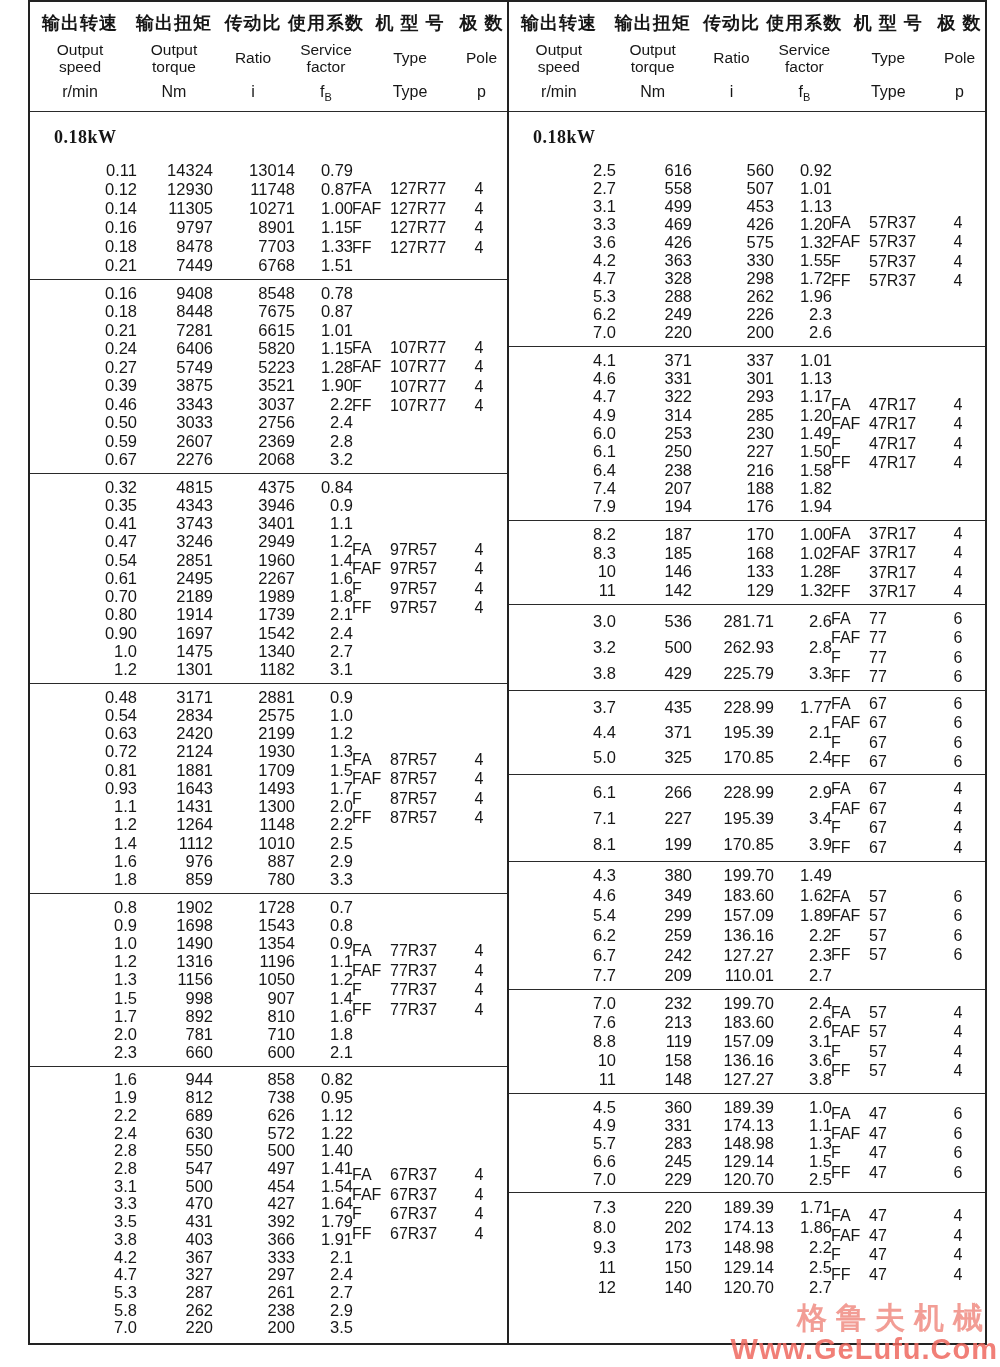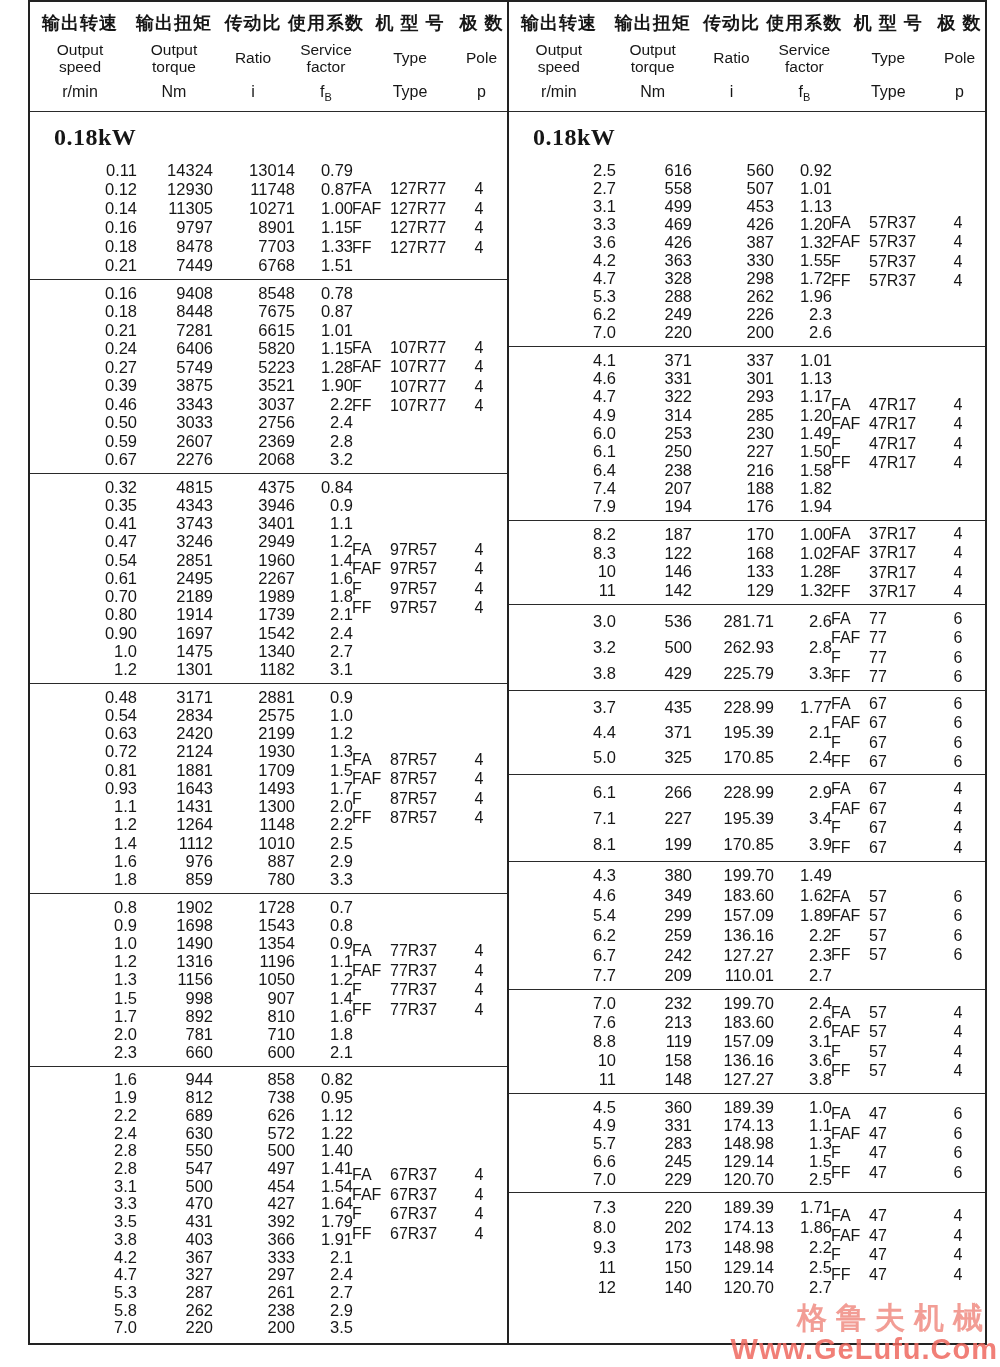--- a/index.html
+++ b/index.html
@@ -21,21 +21,21 @@
   .h-col { display:flex; flex-direction:column; text-align:center; }
   .h-zh  { height:32px; padding-top:9px; font-size:18px; font-weight:bold; letter-spacing:1px; white-space:nowrap; }
   .h-en  { height:48px; display:flex; align-items:center; justify-content:center; font-size:15.5px; line-height:17px; }
   .h-en .wrap { display:inline-block; max-width:64px; }
   .h-unit{ height:30px; font-size:16px; padding-top:2px; }
   .h-unit sub { font-size:11px; }
 
   
   .power-title {
     height:45px; display:flex; align-items:center; padding-left:24px; padding-top:6px;
-    font-family:"Liberation Serif", serif; font-weight:bold; font-size:24px; letter-spacing:0.5px;
+    font-family:"Liberation Serif", serif; font-weight:bold; font-size:18px; letter-spacing:0.5px;
   }
 
   
   .group { position:relative; border-bottom:1.5px solid #2a2a2a; }
   .group:last-child { border-bottom:none; }
   .rows { display:flex; flex-direction:column; justify-content:space-around; height:100%; padding:4px 0 4px 35px;text-align:right; }
   .row  { display:flex; font-size:16.5px; line-height:17px; white-space:nowrap; }
   .c0 { width:72px; } .c1 { width:76px; } .c2 { width:82px; } .c3 { width:58px; }
 
   .types { position:absolute; left:322px; top:50%; transform:translateY(-50%); width:152px; }
@@ -755,21 +755,21 @@
             </div>
             <div class="row">
               <span class="c0">3.3</span>
               <span class="c1">469</span>
               <span class="c2">426</span>
               <span class="c3">1.20</span>
             </div>
             <div class="row">
               <span class="c0">3.6</span>
               <span class="c1">426</span>
-              <span class="c2">387</span>
+              <span class="c2">575</span>
               <span class="c3">1.32</span>
             </div>
             <div class="row">
               <span class="c0">4.2</span>
               <span class="c1">363</span>
               <span class="c2">330</span>
               <span class="c3">1.55</span>
             </div>
             <div class="row">
               <span class="c0">4.7</span>
@@ -918,21 +918,21 @@
         <div class="group" style="height: 84px;">
           <div class="rows">
             <div class="row">
               <span class="c0">8.2</span>
               <span class="c1">187</span>
               <span class="c2">170</span>
               <span class="c3">1.00</span>
             </div>
             <div class="row">
               <span class="c0">8.3</span>
-              <span class="c1">122</span>
+              <span class="c1">185</span>
               <span class="c2">168</span>
               <span class="c3">1.02</span>
             </div>
             <div class="row">
               <span class="c0">10</span>
               <span class="c1">146</span>
               <span class="c2">133</span>
               <span class="c3">1.28</span>
             </div>
             <div class="row">

